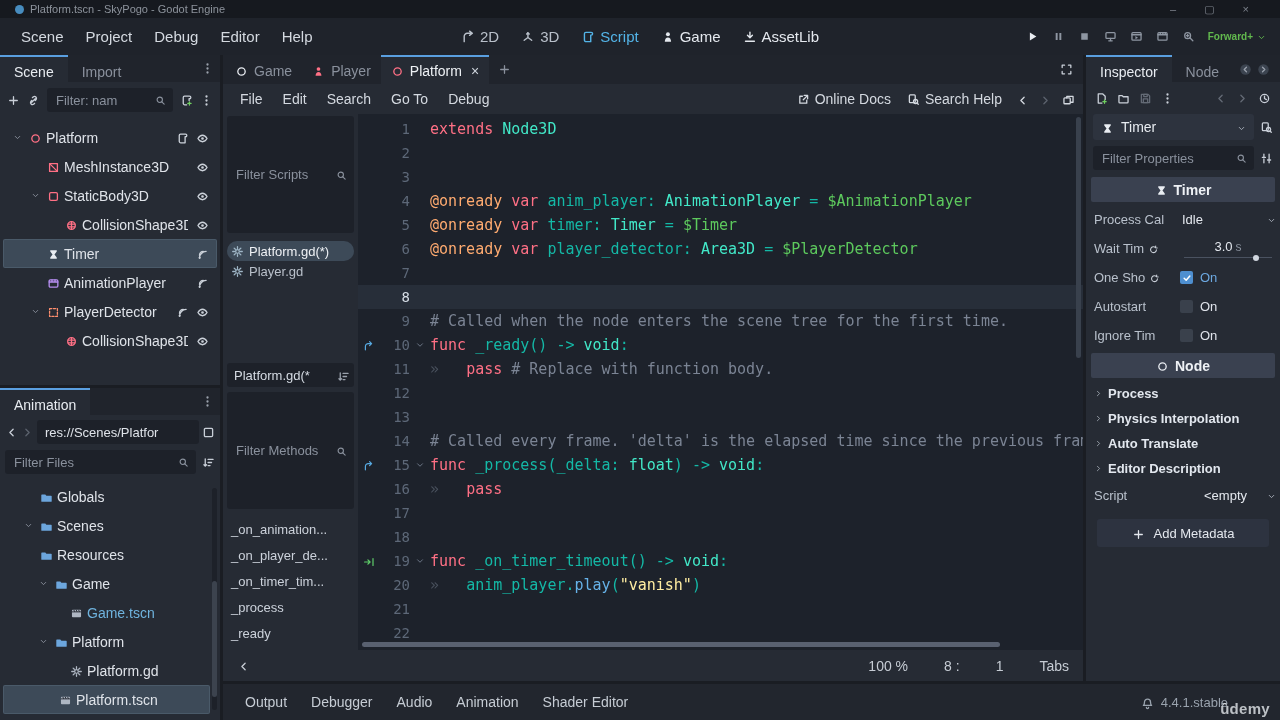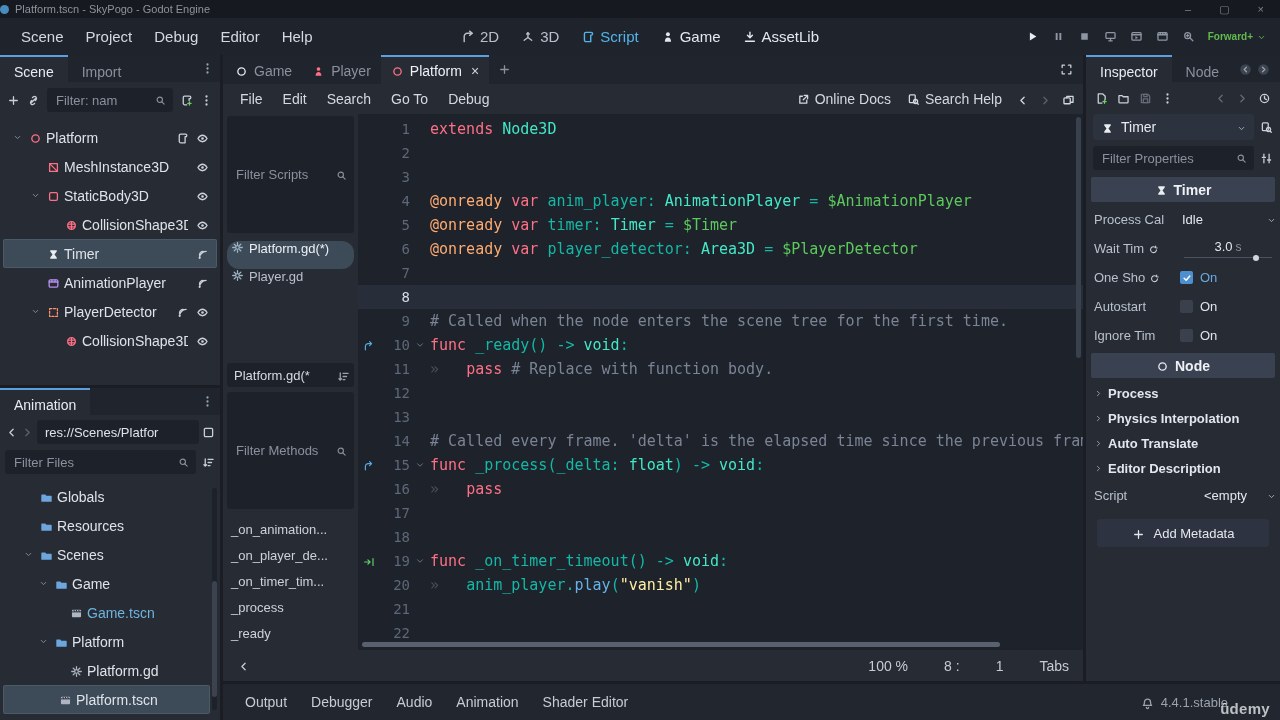--- a/index.html
+++ b/index.html
@@ -8,21 +8,21 @@
     background:#1a1d23;font-family:"Liberation Sans",sans-serif;
     -webkit-font-smoothing:antialiased;color:#d5dbe3;
   }
   .ic{width:13px;height:13px;flex:none;display:inline-block;vertical-align:middle;color:inherit}
   .ic .s{stroke:currentColor;fill:none;stroke-width:1.2;stroke-linecap:round;stroke-linejoin:round}
   .ic .f{fill:currentColor;stroke:none}
   .ic.sm{width:11px;height:11px}
   .ic.xs{width:9px;height:9px}
 
   
-  .titlebar{height:18px;background:#16191f;display:flex;align-items:center;gap:6px;padding:0 0;}
+  .titlebar{height:18px;background:#16191f;display:flex;align-items:center;gap:6px;padding:0 15px;}
   .godot-dot{width:9px;height:9px;border-radius:50%;background:#478cbf;flex:none}
   .tb-title{color:#8d939c;font-size:11px;white-space:nowrap}
   .tb-controls{margin-left:auto;display:flex;gap:28px;color:#7d838c;font-size:11px;padding-right:16px}
   .tb-controls span{cursor:default}
 
   
   .menubar{height:37px;background:#1f232b;display:flex;align-items:center;position:relative}
   .mb-left{display:flex;padding-left:10px}
   .mb-item{color:#d4d9e0;font-size:15px;padding:5px 11px;border-radius:3px}
   .mb-center{position:absolute;left:50%;transform:translateX(-50%);display:flex;gap:6px;align-items:center}
@@ -90,21 +90,21 @@
   .editor{flex:1;background:#262b34;display:flex;flex-direction:column;min-height:0}
   .ed-menu{height:30px;display:flex;align-items:center;padding:0 8px;gap:2px;font-size:14px;color:#d4d9e0}
   .ed-menu .mi{padding:4px 9px;border-radius:3px}
   .ed-right{margin-left:auto;display:flex;align-items:center;gap:14px;color:#d4d9e0}
   .ed-help{display:flex;align-items:center;gap:5px}
   .ed-nav{display:flex;align-items:center;gap:10px}
   .ed-nav .dis{color:#5c636e}
   .ed-body{flex:1;display:flex;min-height:0}
   .scripts-panel{width:127px;flex:none;display:flex;flex-direction:column;padding:2px 4px 4px 4px;gap:5px;min-height:0}
   .script-list{flex:1;display:flex;flex-direction:column;padding-top:3px}
-  .script-item{height:28px;display:flex;align-items:flex-start;gap:5px;font-size:13px;color:#b9c0ca;padding:0 4px;border-radius:12px;white-space:nowrap;overflow:hidden}
+  .script-item{height:20px;display:flex;align-items:center;gap:5px;font-size:13px;color:#b9c0ca;padding:0 4px;border-radius:12px;white-space:nowrap;overflow:hidden}
   .script-item.sel{background:#3d4a58;color:#eef1f5}
   .script-item .ic{color:#9fb6c6}
   .curscript{background:#1d2129;border-radius:3px;height:24px;display:flex;align-items:center;padding:0 4px 0 7px;font-size:13px;color:#d5dbe3;gap:2px}
   .curscript .lbl{flex:1;white-space:nowrap;overflow:hidden}
   .curscript .ic{color:#9aa1ac}
   .method-list{flex:none;display:flex;flex-direction:column;padding-top:2px}
   .method-item{height:26px;display:flex;align-items:center;font-size:13px;color:#ccd2db;padding:0 4px;white-space:nowrap;overflow:hidden}
 
   
   .code-wrap{flex:1;position:relative;background:#1d222b;min-width:0;overflow:hidden}
@@ -501,36 +501,36 @@
       </div>
       <div class="fs-tree" id="fs-tree">
   <div class="trow " style="padding-left:17px">
     <span class="tchev"></span>
     <span class="c-blue"><svg viewBox="0 0 12 12" class="ic ">
                 <path class="f" d="M1.8 3.2h3.1l1 1.1h4.3a.6.6 0 01.6.6v4.5a.6.6 0 01-.6.6H1.8a.6.6 0 01-.6-.6V3.8a.6.6 0 01.6-.6z"></path>
               </svg></span>
     <span class="tlabel ">Globals</span>
   </div>
   <div class="trow " style="padding-left:17px">
+    <span class="tchev">
+              <svg viewBox="0 0 12 12" class="ic xs">
+                <path class="s" d="M3 4.5L6 7.5 9 4.5"></path>
+              </svg>
+            </span>
+    <span class="c-blue"><svg viewBox="0 0 12 12" class="ic ">
+                <path class="f" d="M1.8 3.2h3.1l1 1.1h4.3a.6.6 0 01.6.6v4.5a.6.6 0 01-.6.6H1.8a.6.6 0 01-.6-.6V3.8a.6.6 0 01.6-.6z"></path>
+              </svg></span>
+    <span class="tlabel ">Scenes</span>
+  </div>
+  <div class="trow " style="padding-left:17px">
     <span class="tchev"></span>
     <span class="c-blue"><svg viewBox="0 0 12 12" class="ic ">
                 <path class="f" d="M1.8 3.2h3.1l1 1.1h4.3a.6.6 0 01.6.6v4.5a.6.6 0 01-.6.6H1.8a.6.6 0 01-.6-.6V3.8a.6.6 0 01.6-.6z"></path>
               </svg></span>
     <span class="tlabel ">Resources</span>
-  </div>
-  <div class="trow " style="padding-left:17px">
-    <span class="tchev">
-              <svg viewBox="0 0 12 12" class="ic xs">
-                <path class="s" d="M3 4.5L6 7.5 9 4.5"></path>
-              </svg>
-            </span>
-    <span class="c-blue"><svg viewBox="0 0 12 12" class="ic ">
-                <path class="f" d="M1.8 3.2h3.1l1 1.1h4.3a.6.6 0 01.6.6v4.5a.6.6 0 01-.6.6H1.8a.6.6 0 01-.6-.6V3.8a.6.6 0 01.6-.6z"></path>
-              </svg></span>
-    <span class="tlabel ">Scenes</span>
   </div>
   <div class="trow " style="padding-left:32px">
     <span class="tchev">
               <svg viewBox="0 0 12 12" class="ic xs">
                 <path class="s" d="M3 4.5L6 7.5 9 4.5"></path>
               </svg>
             </span>
     <span class="c-blue"><svg viewBox="0 0 12 12" class="ic ">
                 <path class="f" d="M1.8 3.2h3.1l1 1.1h4.3a.6.6 0 01.6.6v4.5a.6.6 0 01-.6.6H1.8a.6.6 0 01-.6-.6V3.8a.6.6 0 01.6-.6z"></path>
               </svg></span>

